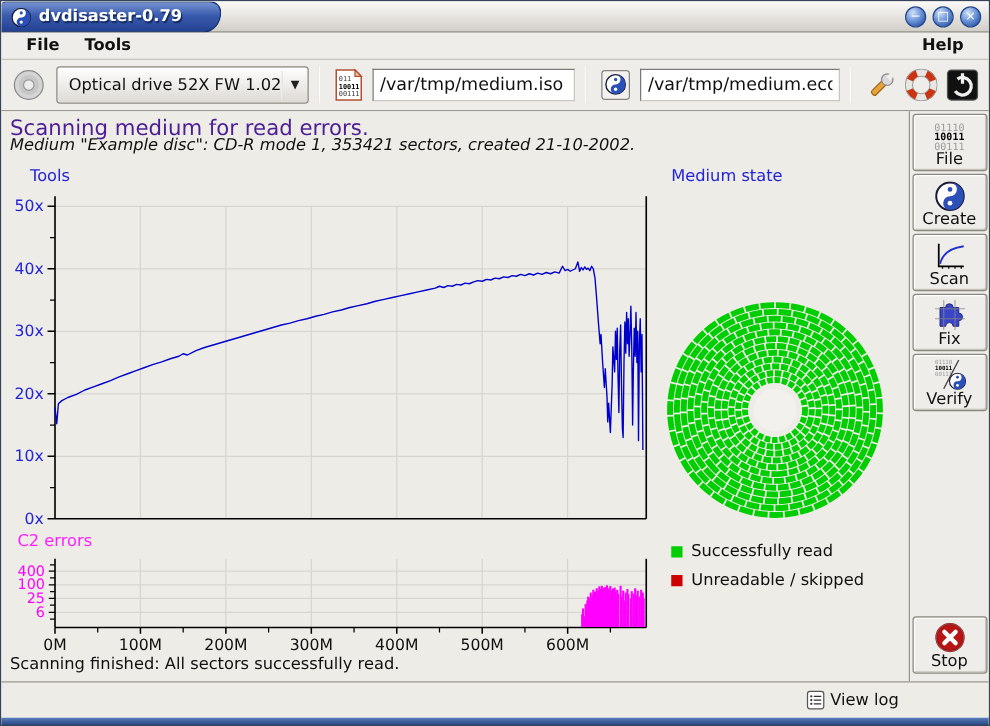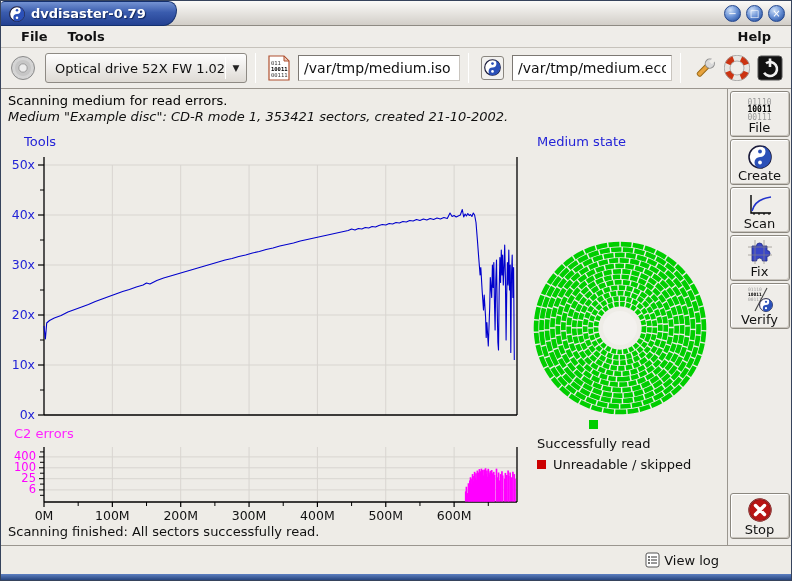--- a/index.html
+++ b/index.html
@@ -42,30 +42,30 @@
   .combo-arrow { width:20px; text-align:center; font-size:9px; color:#222; }
   .path-input { height:26px; font-size:14px; font-family:"DejaVu Sans","Liberation Sans",sans-serif;
                 border:1px solid #7c7873; border-bottom-color:#c9c5bf; border-right-color:#c9c5bf;
                 background:#fff; padding:0 5px; color:#111; }
   .iso-input { width:162px; margin-left:4px; }
   .ecc-input { width:160px; margin-left:4px; }
 
   
   .content { flex:1; display:flex; min-height:0; }
   .main-panel { width:727px; position:relative; border-right:1px solid #9a968f; background:#eeece7; }
-  .status-line1 { position:absolute; left:7px; top:4px; font-size:13px; color:#000000; }
+  .status-line1 { position:absolute; left:7px; top:4px; font-size:17px; color:#4c1d95; }
   .status-line2 { position:absolute; left:7px; top:20px; font-size:13px; font-style:italic; color:#111; }
   .speed-label { position:absolute; left:23px; top:45px; font-size:13px; color:#2323d7; }
   .medium-label { position:absolute; left:536px; top:45px; font-size:13px; color:#2323d7; }
   .c2-label { position:absolute; left:13px; top:337px; font-size:13px; color:#ff22ff; }
   #chart-svg { position:absolute; left:0; top:0; }
   #disc-svg { position:absolute; left:524px; top:144px; }
   .legend-row { position:absolute; left:536px; display:flex; align-items:center; gap:7px;
                 font-size:13px; color:#111; }
-  .legend-read { top:331px;flex-direction:column; }
+  .legend-read { top:345px; }
   .legend-unreadable { top:368px; }
   .swatch { width:9px; height:9px; display:inline-block; }
   .footer-text { position:absolute; left:7px; top:435px; font-size:13px; color:#111; }
 
   
   .sidebar { flex:1; background:#eeece8; display:flex; flex-direction:column; align-items:center;
              padding:2px 0 4px 0; }
   .side-btn { width:60px; min-height:46px; margin-bottom:2px; background:#efede9;
               border:1px solid #8b877f; border-radius:3px;
               box-shadow:inset 1px 1px 0 #fff, inset -1px -1px 0 #c8c4bd;

